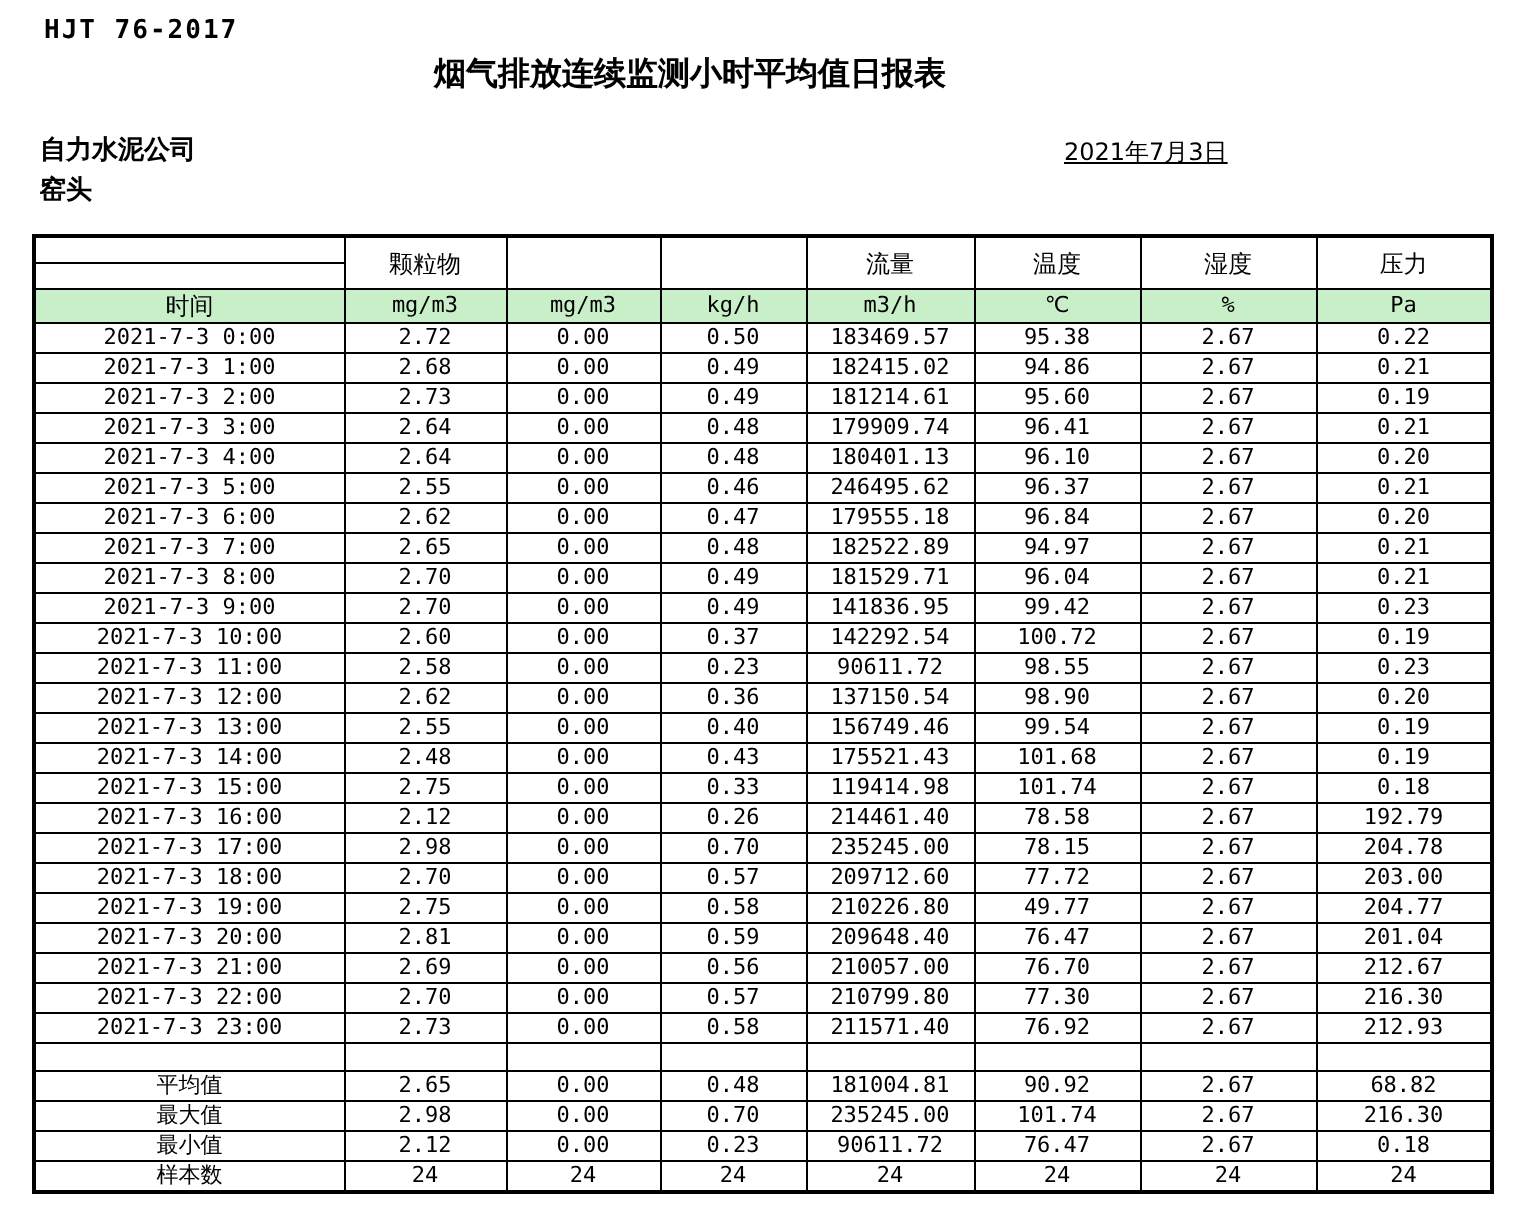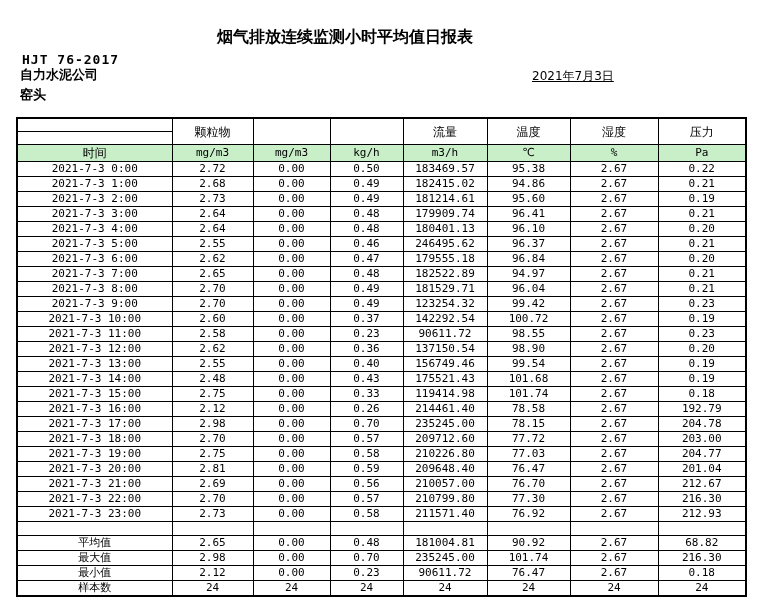--- a/index.html
+++ b/index.html
@@ -5,21 +5,21 @@
   html, body { margin:0; padding:0; }
   body {
     width:761px; height:604px; position:relative;
     background:#ffffff; color:#000;
     font-family:"DejaVu Sans", sans-serif;
     overflow:hidden;
   }
   .doc-code {
     position:absolute; left:22px; top:8px;
     font-family:"DejaVu Sans Mono", monospace;
-    font-weight:bold; font-size:13px; letter-spacing:1px;margin-top:44px;
+    font-weight:bold; font-size:13px; letter-spacing:1px;
   }
   .title {
     position:absolute; left:0; top:27px; width:690px;
     text-align:center; font-weight:bold; font-size:16px;
   }
   .company { position:absolute; left:20px; top:66px; font-weight:bold; font-size:13px; }
   .location { position:absolute; left:20px; top:86px; font-weight:bold; font-size:13px; }
   .date { position:absolute; left:532px; top:68px; font-size:12px;text-decoration:underline; }
 
   table.report {
@@ -180,21 +180,21 @@
         <td data-name="cell-value">181529.71</td>
         <td data-name="cell-value">96.04</td>
         <td data-name="cell-value">2.67</td>
         <td data-name="cell-value">0.21</td>
       </tr>
       <tr data-name="table-row">
         <td data-name="cell-label">2021-7-3 9:00</td>
         <td data-name="cell-value">2.70</td>
         <td data-name="cell-value">0.00</td>
         <td data-name="cell-value">0.49</td>
-        <td data-name="cell-value">123254.32</td>
+        <td data-name="cell-value">141836.95</td>
         <td data-name="cell-value">99.42</td>
         <td data-name="cell-value">2.67</td>
         <td data-name="cell-value">0.23</td>
       </tr>
       <tr data-name="table-row">
         <td data-name="cell-label">2021-7-3 10:00</td>
         <td data-name="cell-value">2.60</td>
         <td data-name="cell-value">0.00</td>
         <td data-name="cell-value">0.37</td>
         <td data-name="cell-value">142292.54</td>
@@ -281,21 +281,21 @@
         <td data-name="cell-value">77.72</td>
         <td data-name="cell-value">2.67</td>
         <td data-name="cell-value">203.00</td>
       </tr>
       <tr data-name="table-row">
         <td data-name="cell-label">2021-7-3 19:00</td>
         <td data-name="cell-value">2.75</td>
         <td data-name="cell-value">0.00</td>
         <td data-name="cell-value">0.58</td>
         <td data-name="cell-value">210226.80</td>
-        <td data-name="cell-value">77.03</td>
+        <td data-name="cell-value">49.77</td>
         <td data-name="cell-value">2.67</td>
         <td data-name="cell-value">204.77</td>
       </tr>
       <tr data-name="table-row">
         <td data-name="cell-label">2021-7-3 20:00</td>
         <td data-name="cell-value">2.81</td>
         <td data-name="cell-value">0.00</td>
         <td data-name="cell-value">0.59</td>
         <td data-name="cell-value">209648.40</td>
         <td data-name="cell-value">76.47</td>

